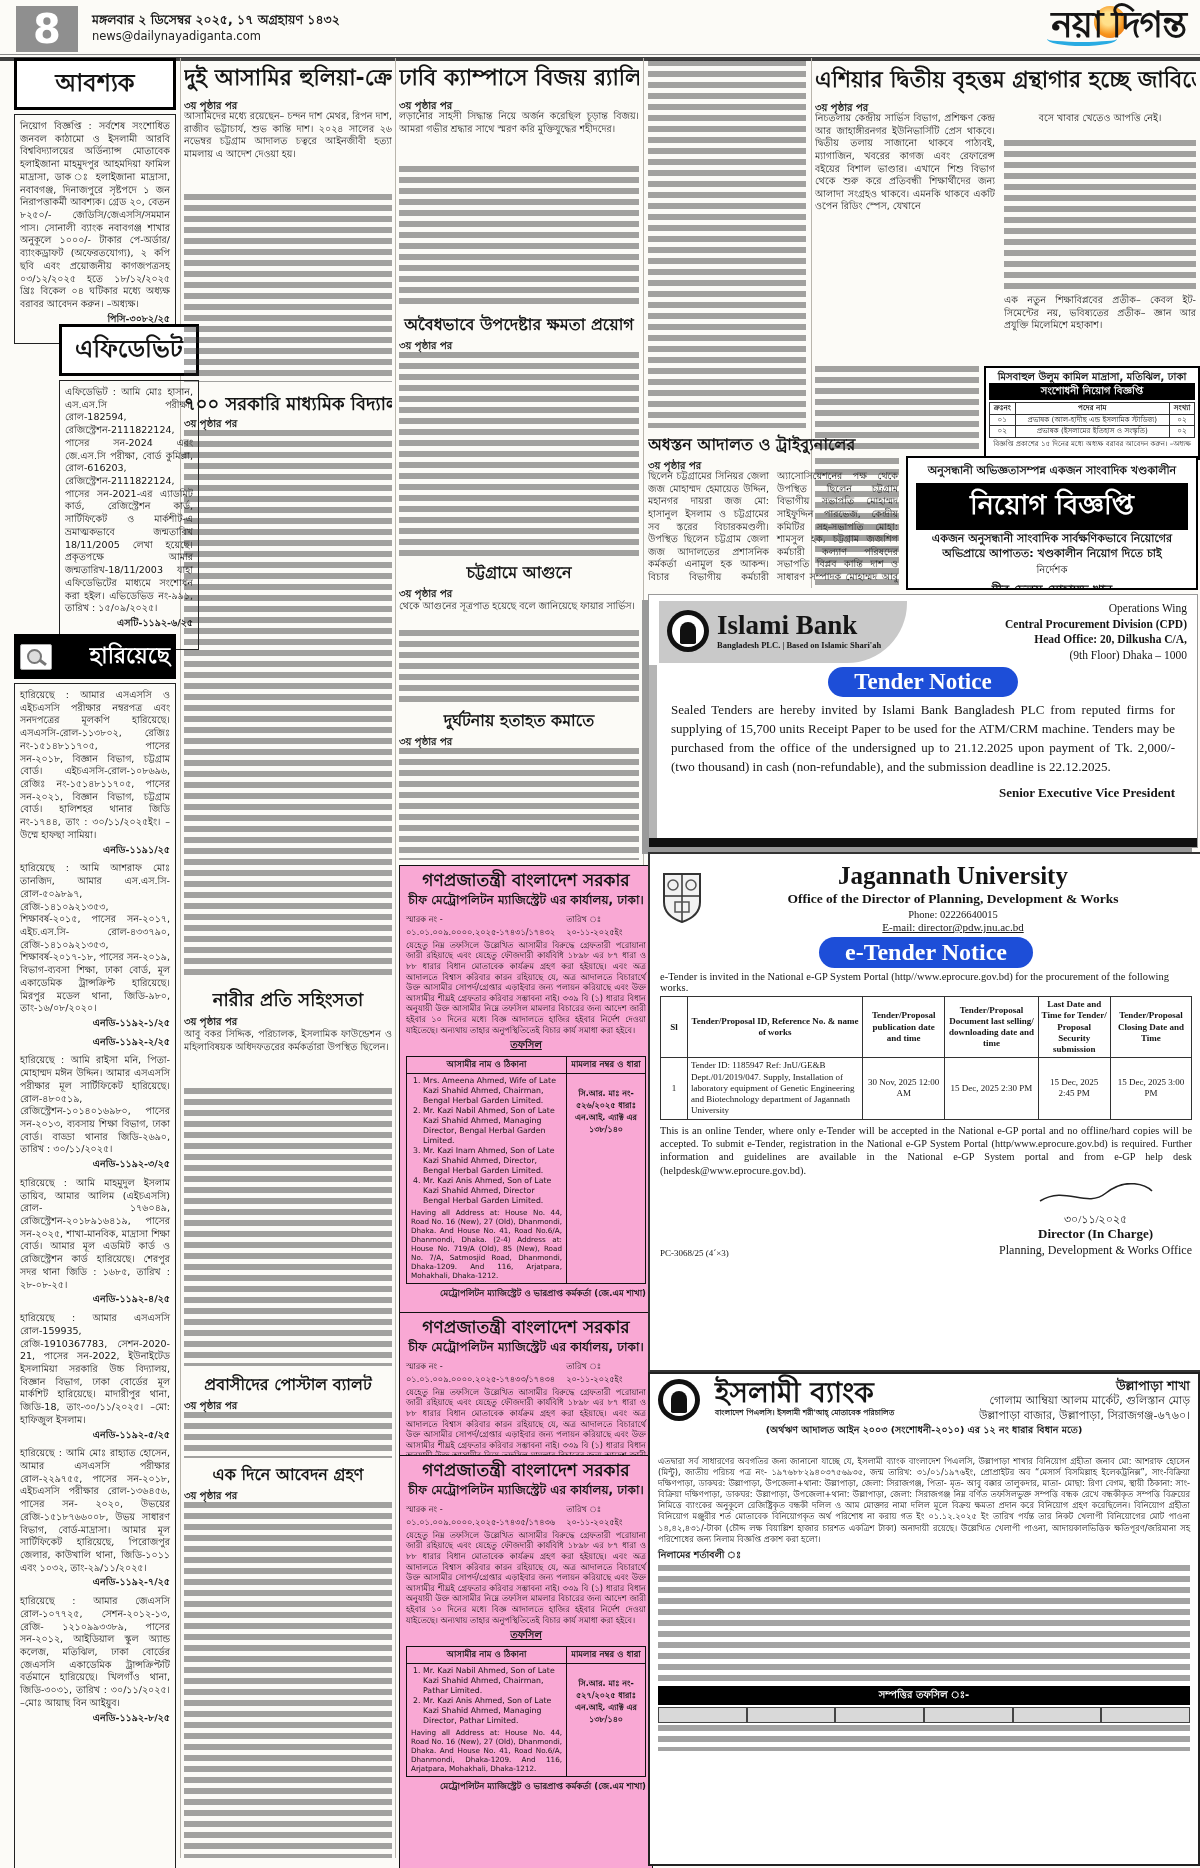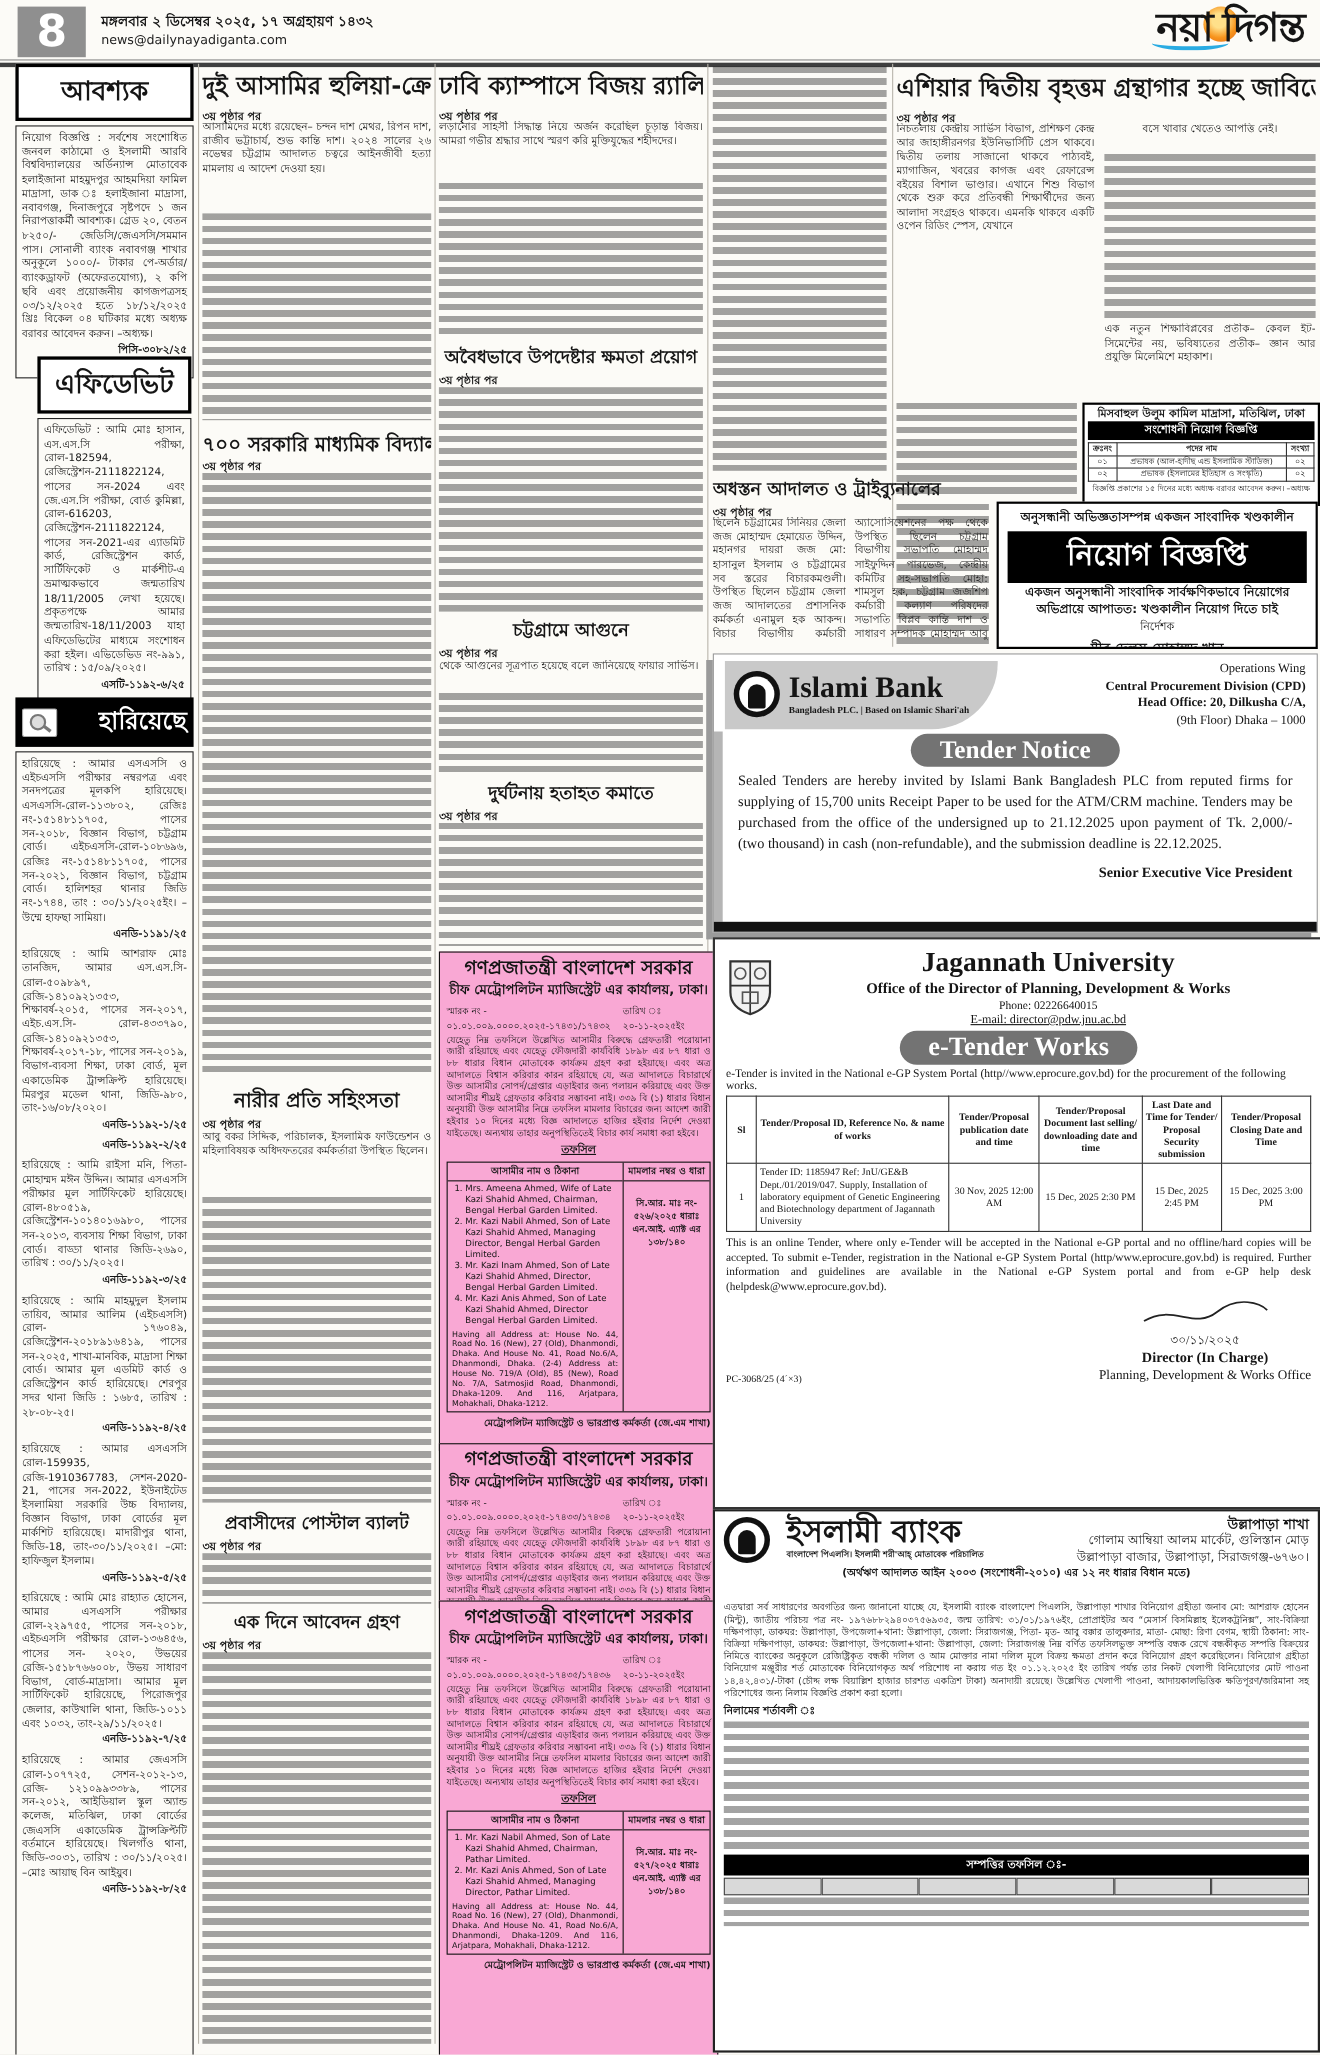--- a/index.html
+++ b/index.html
@@ -72,21 +72,21 @@
   #ibank-box{border:1px solid #999;background:#fff;box-shadow:-6px 6px 0 #9a9a9a;}
   #ibank-head{display:flex;justify-content:space-between;padding:6px 10px 2px;}
   #ibank-logoblk{background:#c9c9c9;border-radius:0 0 60px 0;padding:6px 26px 8px 8px;display:flex;gap:8px;align-items:center;}
   .ib-emblem{width:42px;height:42px;border-radius:50%;background:#111;position:relative;flex:none;}
   .ib-emblem::before{content:"";position:absolute;inset:5px;border-radius:50%;background:#fff;}
   .ib-emblem::after{content:"";position:absolute;left:13px;top:12px;width:16px;height:22px;background:#111;
                     border-radius:9px 9px 2px 2px;}
   #ibank-logoblk .nm{font-size:27px;font-weight:800;line-height:1;}
   #ibank-logoblk .nm small{display:block;font-size:8.5px;font-weight:700;margin-top:2px;}
   #ibank-addr{text-align:right;font-size:11.5px;line-height:1.35;}
-  .pill{display:inline-block;background:#737373;color:#fff;border-radius:20px;padding:2px 26px;
+  .pill{display:inline-block;background:#1d4ed8;color:#fff;border-radius:20px;padding:2px 26px;
         font-weight:800;}
   #ibank-body{padding:4px 22px 8px;font-size:13px;line-height:1.45;text-align:justify;}
   #ibank-body .svp{text-align:right;font-weight:700;margin-top:8px;}
   #ibank-bottom{position:absolute;left:0;bottom:0;width:100%;height:9px;background:#111;}
   #ibank-leftbar{position:absolute;left:0;top:70px;bottom:9px;width:8px;background:#b5b5b5;}
   
   #jnu-box{border:2px solid #333;background:#fff;padding:6px 10px;}
   #jnu-head{display:flex;gap:10px;align-items:center;}
   #jnu-head .c{flex:1;text-align:center;line-height:1.25;}
   #jnu-head .t1{font-size:25px;font-weight:800;}
@@ -143,21 +143,21 @@
   <div class="abs vrule" style="left:811px;top:58px;height:530px;"></div>
 
   <div class="abs" style="left:14px;top:58px;width:162px;">
     <div class="clsfd-title">আবশ্যক</div>
     <div class="clsfd-body" style="margin-top:4px;height:218px;overflow:hidden;">
       <span>নিয়োগ বিজ্ঞপ্তি : সর্বশেষ সংশোধিত জনবল কাঠামো ও ইসলামী আরবি বিশ্ববিদ্যালয়ের অর্ডিন্যান্স মোতাবেক হলাইজানা মাহমুদপুর আহমদিয়া ফামিল মাদ্রাসা, ডাক ঃ হলাইজানা মাদ্রাসা, নবাবগঞ্জ, দিনাজপুরে সৃষ্টপদে ১ জন নিরাপত্তাকর্মী আবশ্যক। গ্রেড ২০, বেতন ৮২৫০/- জেডিসি/জেএসসি/সমমান পাস। সোনালী ব্যাংক নবাবগঞ্জ শাখার অনুকূলে ১০০০/- টাকার পে-অর্ডার/ব্যাংকড্রাফট (অফেরতযোগ্য), ২ কপি ছবি এবং প্রয়োজনীয় কাগজপত্রসহ ০৩/১২/২০২৫ হতে ১৮/১২/২০২৫ খ্রিঃ বিকেল ০৪ ঘটিকার মধ্যে অধ্যক্ষ বরাবর আবেদন করুন। –অধ্যক্ষ।</span>
       <span class="ref">পিসি-৩০৮২/২৫</span>
     </div>
   </div>
 
-  <div class="abs" style="left:3px;top:324px;width:140px;padding-left:31px;">
+  <div class="abs" style="left:28px;top:324px;width:140px;padding-left:31px;">
     <div class="clsfd-title">এফিডেভিট</div>
     <div class="clsfd-body" style="margin-top:4px;height:258px;overflow:hidden;">
       <span>এফিডেভিট : আমি মোঃ হাসান, এস.এস.সি পরীক্ষা, রোল-182594, রেজিস্ট্রেশন-2111822124, পাসের সন-2024 এবং জে.এস.সি পরীক্ষা, বোর্ড কুমিল্লা, রোল-616203, রেজিস্ট্রেশন-2111822124, পাসের সন-2021-এর এ্যাডমিট কার্ড, রেজিস্ট্রেশন কার্ড, সার্টিফিকেট ও মার্কশীট-এ ভ্রমাত্মকভাবে জন্মতারিখ 18/11/2005 লেখা হয়েছে। প্রকৃতপক্ষে আমার জন্মতারিখ-18/11/2003 যাহা এফিডেভিটের মাধ্যমে সংশোধন করা হইল। এভিডেভিড নং-৯৯১, তারিখ : ১৫/০৯/২০২৫।</span>
       <span class="ref">এসটি-১১৯২-৬/২৫</span>
     </div>
   </div>
 
   <div class="abs" style="left:14px;top:634px;width:162px;">
     <div id="lost-titlebar">
       <span class="mag"></span>
@@ -397,21 +397,21 @@
         <circle cx="31" cy="13" r="5" fill="none" stroke="#555" stroke-width="1.5"></circle>
         <rect x="15" y="30" width="14" height="10" fill="none" stroke="#555" stroke-width="1.5"></rect>
       </svg>
       <div class="c">
         <div class="t1">Jagannath University</div>
         <div class="t2">Office of the Director of Planning, Development &amp; Works</div>
         <div class="t3">Phone: 02226640015</div>
         <div class="t4">E-mail: director@pdw.jnu.ac.bd</div>
       </div>
     </div>
-    <div style="text-align:center;margin:2px 0;"><span class="pill" style="font-size:24px;border-radius:24px;">e-Tender Works</span></div>
+    <div style="text-align:center;margin:2px 0;"><span class="pill" style="font-size:24px;border-radius:24px;">e-Tender Notice</span></div>
     <div id="jnu-intro">e-Tender is invited in the National e-GP System Portal (http//www.eprocure.gov.bd) for the procurement of the following works.</div>
     <table id="jnu-table">
       <thead>
           <tr>
 
       <th>Sl</th>
             <th>Tender/Proposal ID, Reference No. &amp; name of works</th>
             <th>Tender/Proposal publication date and time</th>
             <th>Tender/Proposal Document last selling/ downloading date and time</th>
             <th>Last Date and Time for Tender/ Proposal Security submission</th>

